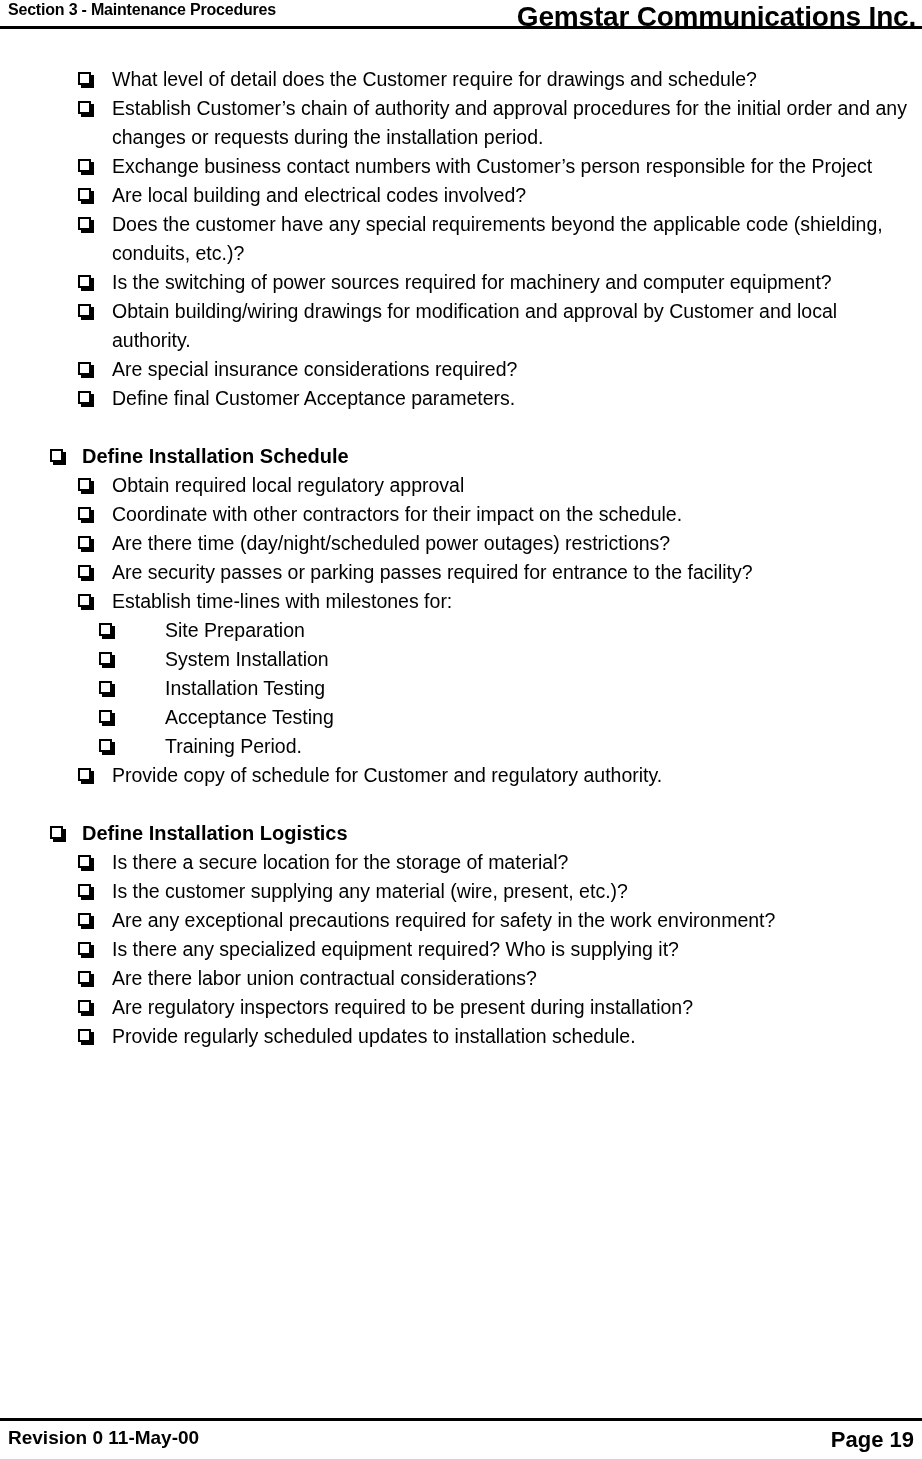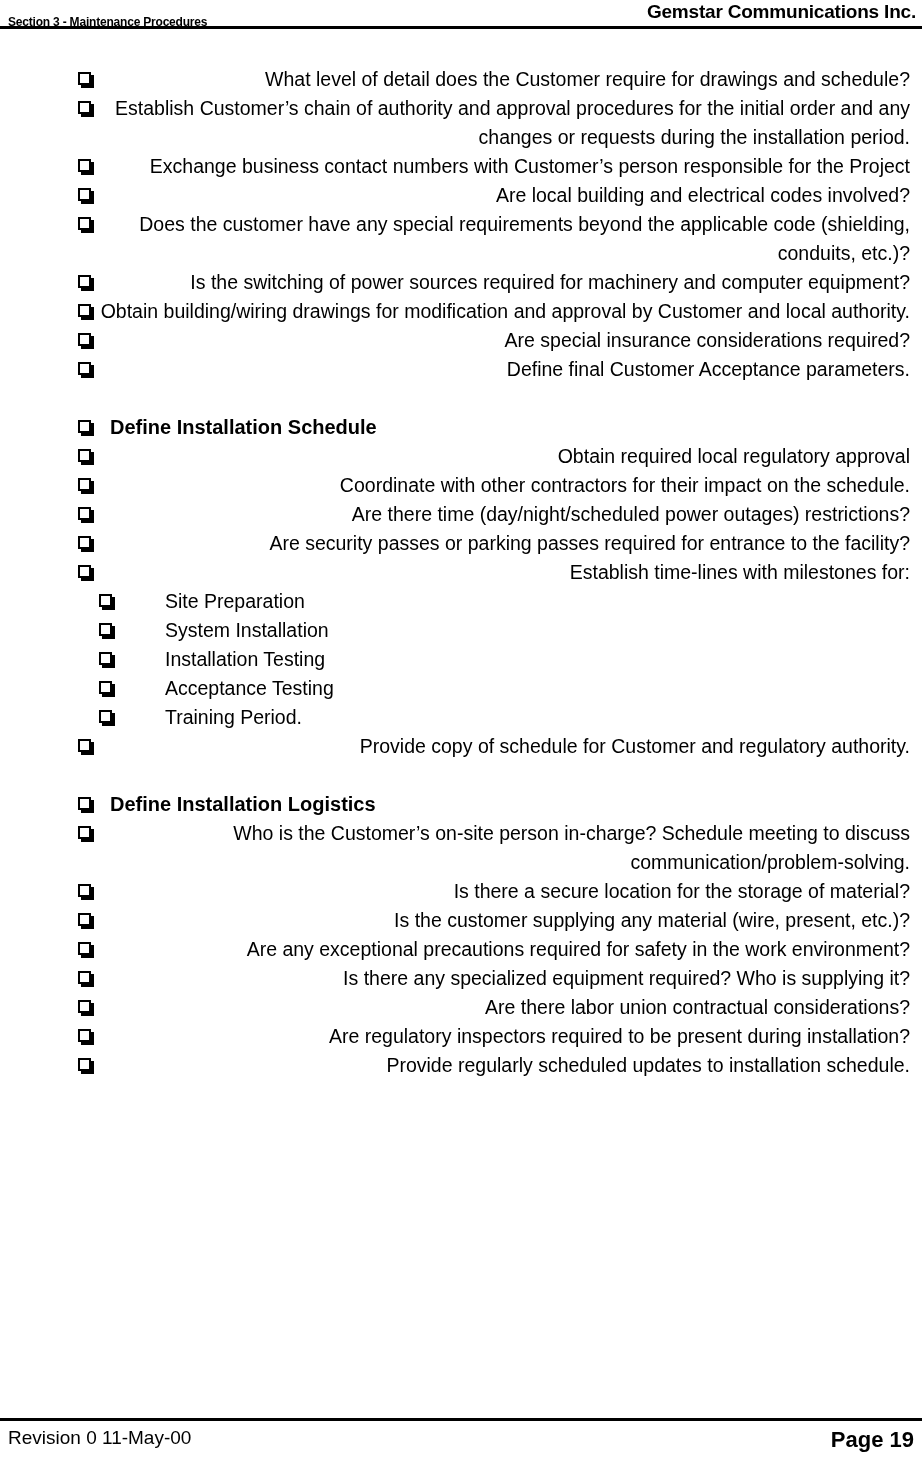--- a/index.html
+++ b/index.html
@@ -32,31 +32,30 @@
   }
   .header-inner {
     position: relative;
     width: 922px;
     height: 26px;
   }
   .header-left {
     position: absolute;
     left: 8px;
     top: 1px;
-    font-size: 12px;
+    font-size: 16px;
     font-weight: bold;
     letter-spacing: -0.2px;
     white-space: nowrap;
-    margin-top: 14px;
   }
   .header-right {
     position: absolute;
     right: 6px;
     top: 1px;
-    font-size: 19px;
+    font-size: 28px;
     font-weight: bold;
     letter-spacing: -0.2px;
     white-space: nowrap;
   }
 
   
   .footer {
     position: absolute;
     left: 0;
     bottom: 0;
@@ -68,21 +67,21 @@
   .footer-inner {
     position: relative;
     width: 922px;
     height: 38px;
   }
   .footer-left {
     position: absolute;
     left: 8px;
     top: 6px;
     font-size: 19px;
-    font-weight: normal;
+    font-weight: bold;
     white-space: nowrap;
   }
   .footer-right {
     position: absolute;
     right: 8px;
     top: 6px;
     font-size: 22px;
     font-weight: bold;
     white-space: nowrap;
   }
@@ -116,32 +115,30 @@
     border: 2px solid #000;
     background: #ffffff;
     box-shadow: 3px 3px 0 0 #000;
   }
 
   
   .lvl1 {
     padding-left: 82px;
     font-weight: bold;
     font-size: 20px;
-    margin-left: 28px;
   }
   .lvl1 > .cb {
     left: 50px;
     top: 7px;
   }
 
   
   .lvl2 {
-    padding-left: 77px;
+    padding-left: 112px;
     font-weight: normal;
-    text-align: right;
   }
   .lvl2 > .cb {
     left: 78px;
   }
 
   
   .lvl3 {
     padding-left: 165px;
     font-weight: normal;
   }
@@ -259,24 +256,20 @@
         <span class="cb"></span>
         <span class="item-text">Provide copy of schedule for Customer and regulatory authority.</span>
       </div>
       <div class="spacer"></div>
       <div class="item lvl1">
         <span class="cb"></span>
         <span class="item-text">Define Installation Logistics</span>
       </div>
       <div class="item lvl2">
         <span class="cb"></span>
-        <span class="item-text">Who is the Customer’s on-site person in-charge?  Schedule meeting to discuss communication/problem-solving.</span>
-      </div>
-      <div class="item lvl2">
-        <span class="cb"></span>
       </div>
       <div class="item lvl2">
         <span class="cb"></span>
         <span class="item-text">Is there a secure location for the storage of material?</span>
       </div>
       <div class="item lvl2">
         <span class="cb"></span>
         <span class="item-text">Is the customer supplying any material (wire, present, etc.)?</span>
       </div>
       <div class="item lvl2">

